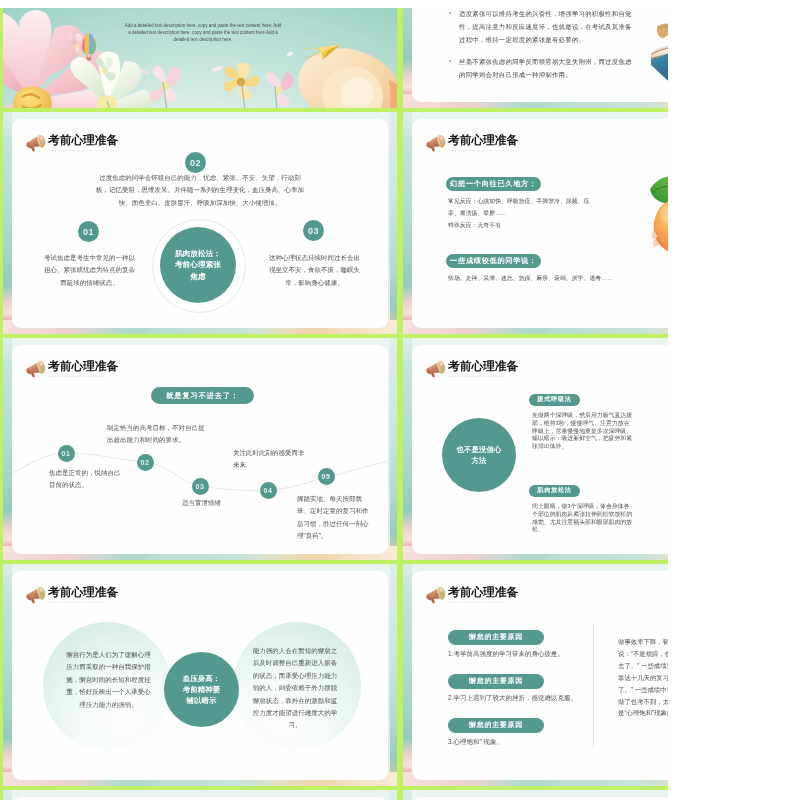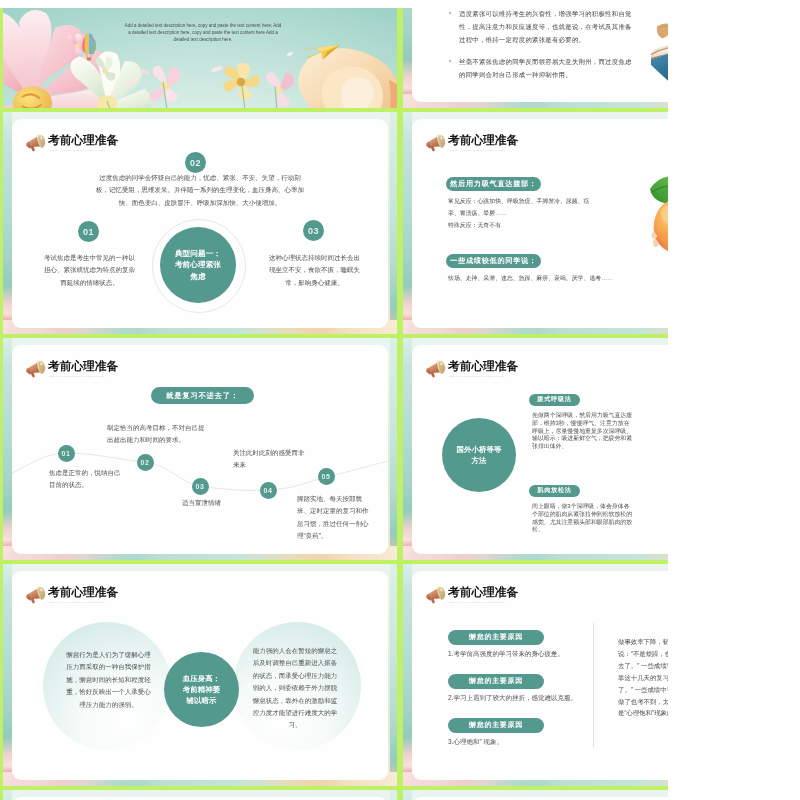--- a/index.html
+++ b/index.html
@@ -399,21 +399,21 @@
           <svg viewBox="0 0 23 18" width="23" height="18">
               <use href="#megaicon"></use>
             </svg>
         </div>
         <div class="ttl">考前心理准备</div>
         <div class="sub">PRE-EXAM PSYCHOLOGICAL PREPARATION</div>
       </div>
 
       <div class="ring" style="left:140px;top:100px;width:92px;height:92px;"></div>
       <div class="bigcirc" style="left:148px;top:108px;width:76px;height:76px;">
-          <div>典型问题一：</div>
+          <div>肌肉放松法：</div>
           <div>考前心理紧张</div>
           <div>焦虑</div>
         </div>
 
       <div class="circ" style="left:173px;top:33px;width:21px;height:21px;">02</div>
       <div class="txt" style="left:82px;top:53px;width:212px;text-align:center;">过度焦虑的同学会怀疑自己的能力，忧虑、紧张、不安、失望，行动刻板，记忆受阻，思维发呆。并伴随一系列的生理变化，血压身高、心率加快、面色变白、皮肤冒汗、呼吸加深加快、大小便增加。</div>
 
       <div class="circ" style="left:66px;top:102px;width:21px;height:21px;">01</div>
       <div class="txt" style="left:32px;top:133px;width:91px;text-align:center;">考试焦虑是考生中常见的一种以担心、紧张或忧虑为特点的复杂而延续的情绪状态。</div>
 
@@ -433,21 +433,21 @@
       <div class="hdr">
         <div class="mega">
           <svg viewBox="0 0 23 18" width="23" height="18">
               <use href="#megaicon"></use>
             </svg>
         </div>
         <div class="ttl">考前心理准备</div>
         <div class="sub">PRE-EXAM PSYCHOLOGICAL PREPARATION</div>
       </div>
 
-      <div class="pill" style="left:34px;top:58px;width:95px;height:14px;">然后用力吸气直达腹部：</div>
+      <div class="pill" style="left:34px;top:58px;width:95px;height:14px;">幻想一个向往已久地方：</div>
       <div class="txt" style="left:36px;top:76px;width:150px;line-height:12px;font-size:5.9px;">
           <div>常见反应：心跳加快、呼吸急促、手脚发冷、尿频、痉挛、胃溃疡、晕厥……</div>
           <div>特殊反应：无奇不有</div>
         </div>
 
       <div class="pill" style="left:34px;top:135px;width:95px;height:14px;">一些成绩较低的同学说：</div>
       <div class="txt" style="left:36px;top:153px;width:200px;line-height:12px;font-size:5.9px;">
           <div>怯场、走神、呆滞、速忘、急躁、麻痹、衰竭、厌学、逃考……</div>
         </div>
 
@@ -604,21 +604,21 @@
         <div class="mega">
           <svg viewBox="0 0 23 18" width="23" height="18">
               <use href="#megaicon"></use>
             </svg>
         </div>
         <div class="ttl">考前心理准备</div>
         <div class="sub">PRE-EXAM PSYCHOLOGICAL PREPARATION</div>
       </div>
 
       <div class="bigcirc" style="left:30px;top:73px;width:74px;height:74px;font-size:7.4px;line-height:11px;">
-          <div>国外小桥等等</div>
+          <div>也不是没信心</div>
           <div>方法</div>
         </div>
 
       <div class="pill" style="left:117px;top:49px;width:51px;height:11.5px;font-size:6.2px;">腹式呼吸法</div>
       <div class="txt mini" style="left:120px;top:67px;width:101px;">先做两个深呼吸，然后用力吸气直达腹部，维持3秒，慢慢呼气。注意力放在呼吸上，尽量慢慢地重复多次深呼吸。辅以暗示：吸进新鲜空气，把疲劳和紧张排出体外。</div>
 
       <div class="pill" style="left:268px;top:49px;width:38px;height:11.5px;font-size:6.2px;">冲游法</div>
       <div class="txt mini" style="left:271px;top:67px;width:99px;">闭上眼睛，幻想一个向往已久地方，可能是某旅游胜地，潜蓝的天空，一望无际的草原，自由翱翔的雄鹰……也可能是自己喜欢的城市，国外小桥等等。此时，人完全陶醉在醉人的风景当中，身心放松，大脑也得到了休息。</div>
 
       <div class="pill" style="left:117px;top:140px;width:51px;height:11.5px;font-size:6.2px;">肌肉放松法</div>

